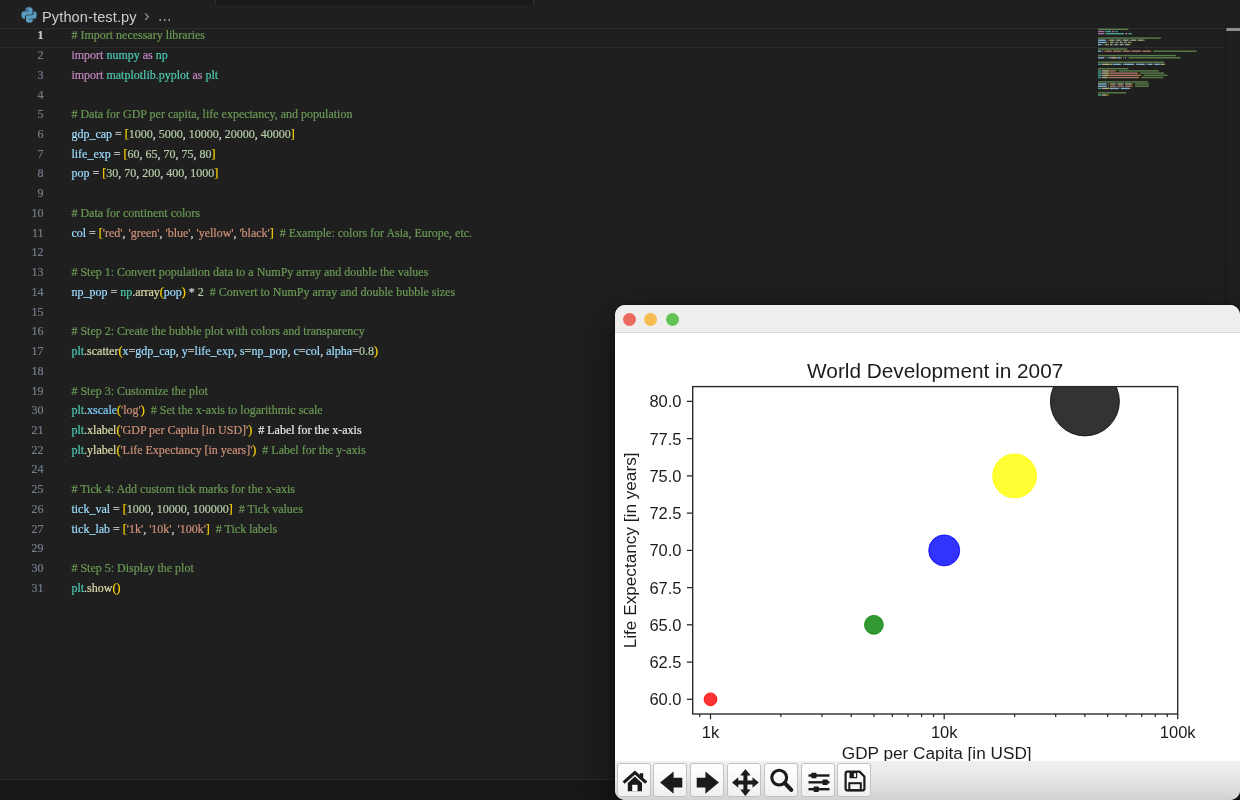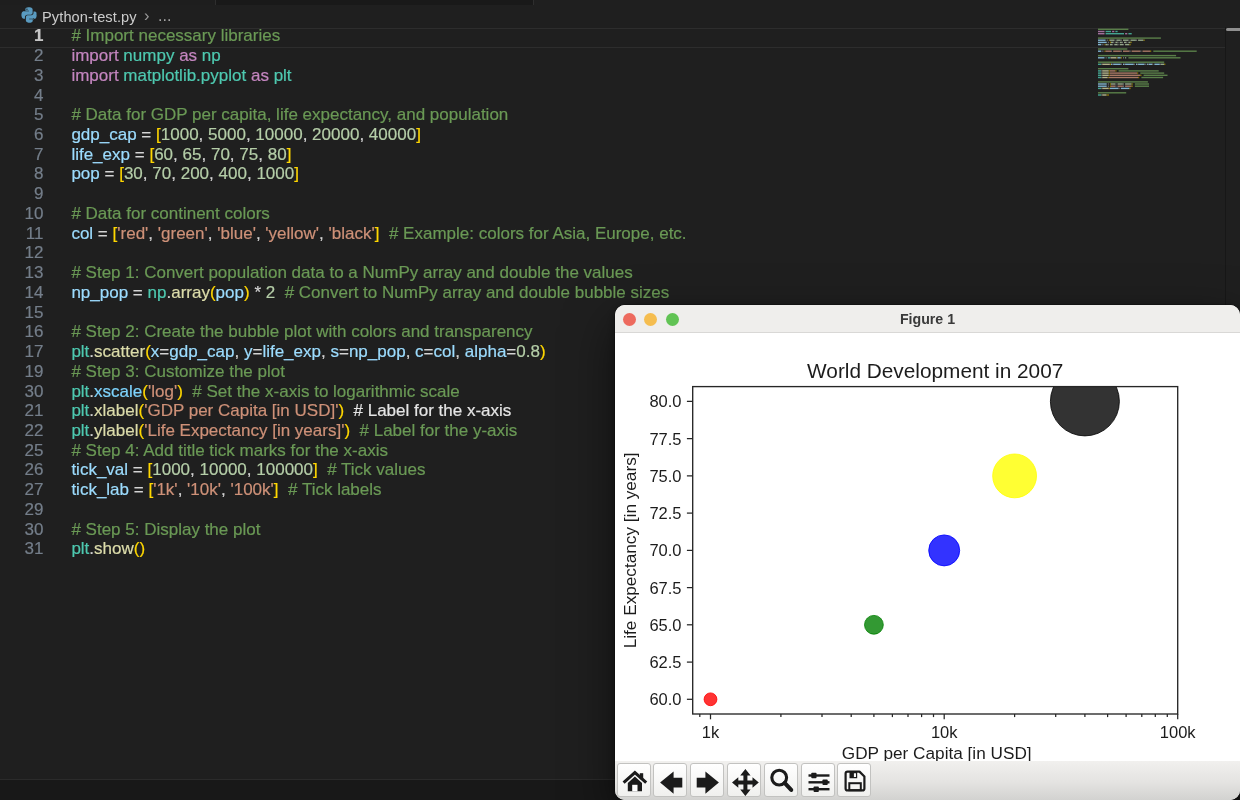--- a/index.html
+++ b/index.html
@@ -10,21 +10,21 @@
 #tabstrip { left:0; top:0; width:1240px; height:5px; background:#1f1f1f; border-bottom:1px solid #2a2a2a; }
 #tabstrip .seg { position:absolute; top:0; height:5px; }
 
 
 #crumb { left:0; top:6px; width:1240px; height:21px; background:#1f1f1f; color:#c5c5c5; }
 #crumb .fn { position:absolute; left:42px; top:3px; font-size:14.6px; letter-spacing:0.1px; color:#cccccc; }
 #crumb .sep { position:absolute; left:144px; top:0px; font-size:16.5px; color:#9a9a9a; }
 #crumb .dots { position:absolute; left:158px; top:1px; font-size:16px; color:#a5a5a5; }
 
 
-#code { left:0; top:26.3px; font-family:Liberation Sans, sans-serif; font-size:17px; line-height:19.74px; -webkit-text-stroke:0.2px; }
+#code { left:0; top:26.3px; font-family:Liberation Serif, serif; font-size:12px; line-height:19.74px; -webkit-text-stroke:0.2px; }
 #code .row { white-space:pre; }
 #code .g { display:inline-block; width:43.5px; text-align:right; color:#747e8a; }
 #code .row:first-child .g { color:#c6c6c6; font-weight:bold; }
 #code .t { padding-left:27.9px; }
 #curline { left:0; top:27.9px; width:1225px; height:19.8px; border-top:1px solid #2d2d2d; border-bottom:1px solid #2d2d2d; }
 
 
 #status { left:0; top:779px; width:1240px; height:21px; background:#181818; border-top:1px solid #2b2b2b; }
 
 
@@ -73,25 +73,27 @@
 <div class="row"><span class="g">8</span><span class="t"><span style="color:#9CDCFE">pop</span> <span style="color:#D4D4D4">=</span> <span style="color:#FFD700">[</span><span style="color:#B5CEA8">30</span><span style="color:#D4D4D4">,</span> <span style="color:#B5CEA8">70</span><span style="color:#D4D4D4">,</span> <span style="color:#B5CEA8">200</span><span style="color:#D4D4D4">,</span> <span style="color:#B5CEA8">400</span><span style="color:#D4D4D4">,</span> <span style="color:#B5CEA8">1000</span><span style="color:#FFD700">]</span></span></div>
 <div class="row"><span class="g">9</span><span class="t"></span></div>
 <div class="row"><span class="g">10</span><span class="t"><span style="color:#6A9955"># Data for continent colors</span></span></div>
 <div class="row"><span class="g">11</span><span class="t"><span style="color:#9CDCFE">col</span> <span style="color:#D4D4D4">=</span> <span style="color:#FFD700">[</span><span style="color:#CE9178">'red'</span><span style="color:#D4D4D4">,</span> <span style="color:#CE9178">'green'</span><span style="color:#D4D4D4">,</span> <span style="color:#CE9178">'blue'</span><span style="color:#D4D4D4">,</span> <span style="color:#CE9178">'yellow'</span><span style="color:#D4D4D4">,</span> <span style="color:#CE9178">'black'</span><span style="color:#FFD700">]</span>  <span style="color:#6A9955"># Example: colors for Asia, Europe, etc.</span></span></div>
 <div class="row"><span class="g">12</span><span class="t"></span></div>
 <div class="row"><span class="g">13</span><span class="t"><span style="color:#6A9955"># Step 1: Convert population data to a NumPy array and double the values</span></span></div>
 <div class="row"><span class="g">14</span><span class="t"><span style="color:#9CDCFE">np_pop</span> <span style="color:#D4D4D4">=</span> <span style="color:#4EC9B0">np</span><span style="color:#D4D4D4">.</span><span style="color:#DCDCAA">array</span><span style="color:#FFD700">(</span><span style="color:#9CDCFE">pop</span><span style="color:#FFD700">)</span> <span style="color:#D4D4D4">*</span> <span style="color:#B5CEA8">2</span>  <span style="color:#6A9955"># Convert to NumPy array and double bubble sizes</span></span></div>
 <div class="row"><span class="g">15</span><span class="t"></span></div>
 <div class="row"><span class="g">16</span><span class="t"><span style="color:#6A9955"># Step 2: Create the bubble plot with colors and transparency</span></span></div>
 <div class="row"><span class="g">17</span><span class="t"><span style="color:#4EC9B0">plt</span><span style="color:#D4D4D4">.</span><span style="color:#DCDCAA">scatter</span><span style="color:#FFD700">(</span><span style="color:#9CDCFE">x</span><span style="color:#D4D4D4">=</span><span style="color:#9CDCFE">gdp_cap</span><span style="color:#D4D4D4">,</span> <span style="color:#9CDCFE">y</span><span style="color:#D4D4D4">=</span><span style="color:#9CDCFE">life_exp</span><span style="color:#D4D4D4">,</span> <span style="color:#9CDCFE">s</span><span style="color:#D4D4D4">=</span><span style="color:#9CDCFE">np_pop</span><span style="color:#D4D4D4">,</span> <span style="color:#9CDCFE">c</span><span style="color:#D4D4D4">=</span><span style="color:#9CDCFE">col</span><span style="color:#D4D4D4">,</span> <span style="color:#9CDCFE">alpha</span><span style="color:#D4D4D4">=</span><span style="color:#B5CEA8">0.8</span><span style="color:#FFD700">)</span></span></div>
+<div class="row"><span class="g">18</span><span class="t"></span></div>
 <div class="row"><span class="g">19</span><span class="t"><span style="color:#6A9955"># Step 3: Customize the plot</span></span></div>
 <div class="row"><span class="g">30</span><span class="t"><span style="color:#4EC9B0">plt</span><span style="color:#D4D4D4">.</span><span style="color:#7dd3fc">xscale</span><span style="color:#FFD700">(</span><span style="color:#CE9178">'log'</span><span style="color:#FFD700">)</span>  <span style="color:#6A9955"># Set the x-axis to logarithmic scale</span></span></div>
 <div class="row"><span class="g">21</span><span class="t"><span style="color:#4EC9B0">plt</span><span style="color:#D4D4D4">.</span><span style="color:#DCDCAA">xlabel</span><span style="color:#FFD700">(</span><span style="color:#CE9178">'GDP per Capita [in USD]'</span><span style="color:#FFD700">)</span>  <span style="color:#e5e5e5"># Label for the x-axis</span></span></div>
 <div class="row"><span class="g">22</span><span class="t"><span style="color:#4EC9B0">plt</span><span style="color:#D4D4D4">.</span><span style="color:#DCDCAA">ylabel</span><span style="color:#FFD700">(</span><span style="color:#CE9178">'Life Expectancy [in years]'</span><span style="color:#FFD700">)</span>  <span style="color:#6A9955"># Label for the y-axis</span></span></div>
-<div class="row"><span class="g">25</span><span class="t"><span style="color:#6A9955"># Step 4: Add title tick marks for the x-axis</span></span></div>
+<div class="row"><span class="g">24</span><span class="t"></span></div>
+<div class="row"><span class="g">25</span><span class="t"><span style="color:#6A9955"># Tick 4: Add custom tick marks for the x-axis</span></span></div>
 <div class="row"><span class="g">26</span><span class="t"><span style="color:#9CDCFE">tick_val</span> <span style="color:#D4D4D4">=</span> <span style="color:#FFD700">[</span><span style="color:#B5CEA8">1000</span><span style="color:#D4D4D4">,</span> <span style="color:#B5CEA8">10000</span><span style="color:#D4D4D4">,</span> <span style="color:#B5CEA8">100000</span><span style="color:#FFD700">]</span>  <span style="color:#6A9955"># Tick values</span></span></div>
 <div class="row"><span class="g">27</span><span class="t"><span style="color:#9CDCFE">tick_lab</span> <span style="color:#D4D4D4">=</span> <span style="color:#FFD700">[</span><span style="color:#CE9178">'1k'</span><span style="color:#D4D4D4">,</span> <span style="color:#CE9178">'10k'</span><span style="color:#D4D4D4">,</span> <span style="color:#CE9178">'100k'</span><span style="color:#FFD700">]</span>  <span style="color:#6A9955"># Tick labels</span></span></div>
 <div class="row"><span class="g">29</span><span class="t"></span></div>
 <div class="row"><span class="g">30</span><span class="t"><span style="color:#6A9955"># Step 5: Display the plot</span></span></div>
 <div class="row"><span class="g">31</span><span class="t"><span style="color:#4EC9B0">plt</span><span style="color:#D4D4D4">.</span><span style="color:#DCDCAA">show</span><span style="color:#FFD700">(</span><span style="color:#FFD700">)</span></span></div>
 </div>
 
 <svg class="abs" style="left:0;top:0" width="1240" height="120" opacity="0.78">
 <rect x="1098.0" y="28.6" width="30.4" height="1.4" fill="#6A9955"></rect>
 <rect x="1098.0" y="30.8" width="6.5" height="1.4" fill="#C586C0"></rect>
@@ -262,21 +264,20 @@
 
 <div id="sbline" class="abs"></div>
 <div id="sbhandle" class="abs"></div>
 <div id="status" class="abs"></div>
 
 <div id="fig" class="abs">
   <div id="titlebar">
     <div class="tl" style="left:7.7px;background:#ed6a5e"></div>
     <div class="tl" style="left:29.2px;background:#f5bd4f"></div>
     <div class="tl" style="left:51.2px;background:#61c354"></div>
-    <div class="name">Figure 1</div>
   </div>
   <svg style="position:absolute;left:0;top:27.5px" width="625" height="429" font-family="Liberation Sans, sans-serif" fill="#1c1c1c">
     <defs>
         <clipPath id="axclip">
           <rect x="77.7" y="53.6" width="485.00000000000006" height="327.4"></rect>
         </clipPath>
       </defs>
     <text x="320.2" y="44.6" text-anchor="middle" font-size="20.8">World Development in 2007</text>
     <g clip-path="url(#axclip)">
 <circle cx="95.5" cy="366.3" r="6.4" fill="#ff0000" fill-opacity="0.8" stroke="#ff0000" stroke-opacity="0.8" stroke-width="1"></circle>

